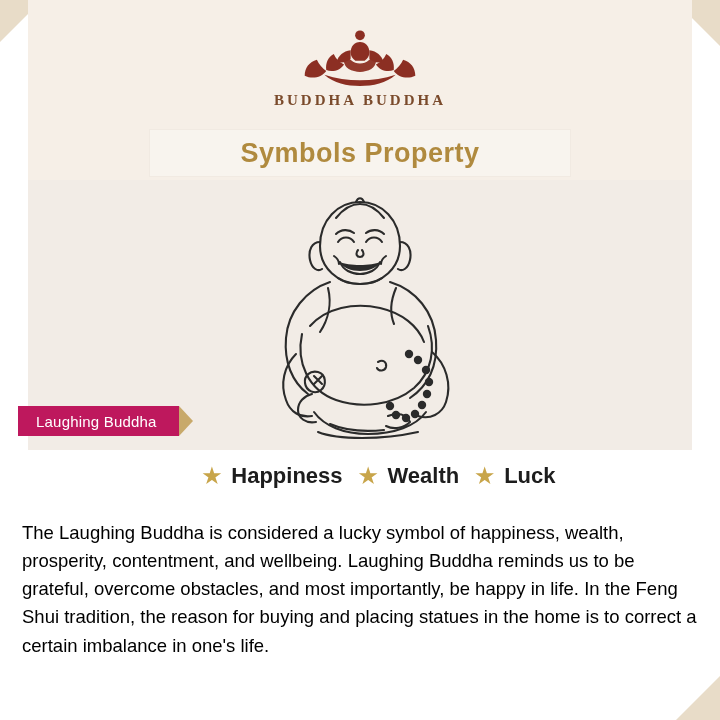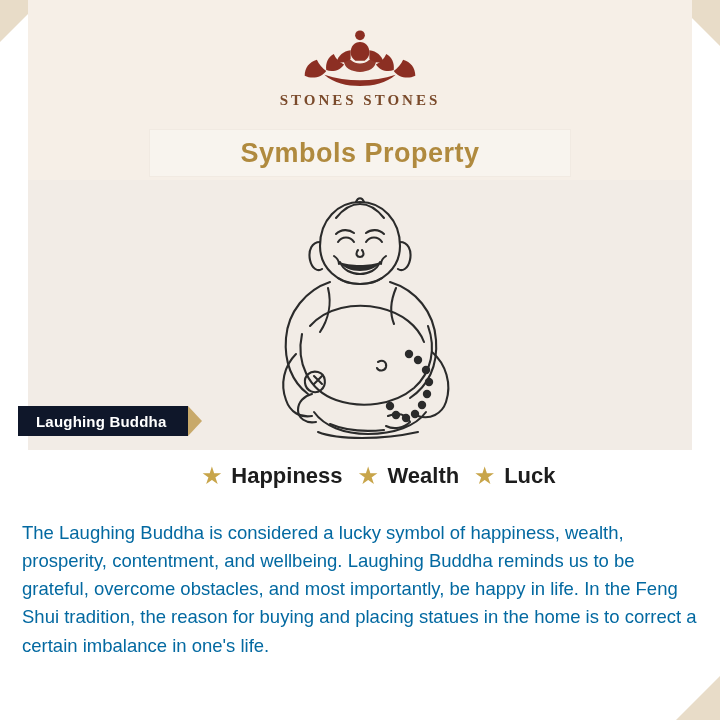--- a/index.html
+++ b/index.html
@@ -110,24 +110,24 @@
     transform: translateX(-50%);
   }
 
   
   .caption-tag {
     position: absolute;
     left: 18px;
     top: 406px;
     height: 30px;
     padding: 0 22px 0 18px;
-    background: #0f172a;
+    background: #be185d;
     color: #ffffff;
     font-size: 15px;
-    font-weight: bold;
+    font-weight: normal;
     display: flex;
     align-items: center;
     letter-spacing: 0.2px;
   }
   .caption-tag:after {
     content: "";
     position: absolute;
     right: -14px;
     top: 0;
     width: 0; height: 0;
@@ -155,21 +155,21 @@
   .keywords .kw { margin: 0 2px; }
 
   
   .body-copy {
     position: absolute;
     left: 22px;
     top: 500px;
     width: 676px;
     font-size: 18.5px;
     line-height: 1.53;
-    color: #0369a1;
+    color: #000000;
     font-family: "Liberation Sans", sans-serif;
     text-align: left;
   }
 </style>
 </head>
 <body>
 
 <div class="page">
 
   <div class="corner-tl"></div>
@@ -192,21 +192,21 @@
 
           <path d="M52 34 c-6 3 -9 10 -8 17 c7 3 15 0 19 -6 c-5 -2 -9 -6 -11 -11 z"></path>
           <path d="M108 34 c6 3 9 10 8 17 c-7 3 -15 0 -19 -6 c5 -2 9 -6 11 -11 z"></path>
 
           <path d="M34 40 c-8 2 -13 9 -13 17 c8 4 18 2 23 -5 c-4 -3 -8 -7 -10 -12 z"></path>
           <path d="M126 40 c8 2 13 9 13 17 c-8 4 -18 2 -23 -5 c4 -3 8 -7 10 -12 z"></path>
 
           <path d="M42 56 c10 9 24 12 38 12 c14 0 28 -3 38 -12 c-12 4 -25 6 -38 6 c-13 0 -26 -2 -38 -6 z"></path>
         </g>
       </svg>
-      <div class="brand">STONES STONES</div>
+      <div class="brand">BUDDHA BUDDHA</div>
     </div>
   </div>
 
   <div class="title-bar">
     <span class="title">Symbols Property</span>
   </div>
 
   <div class="stage">
     <svg class="statue" width="300" height="262" viewBox="0 0 300 262">
       <g fill="none" stroke="#2b2b2b" stroke-width="2.1" stroke-linecap="round" stroke-linejoin="round">

